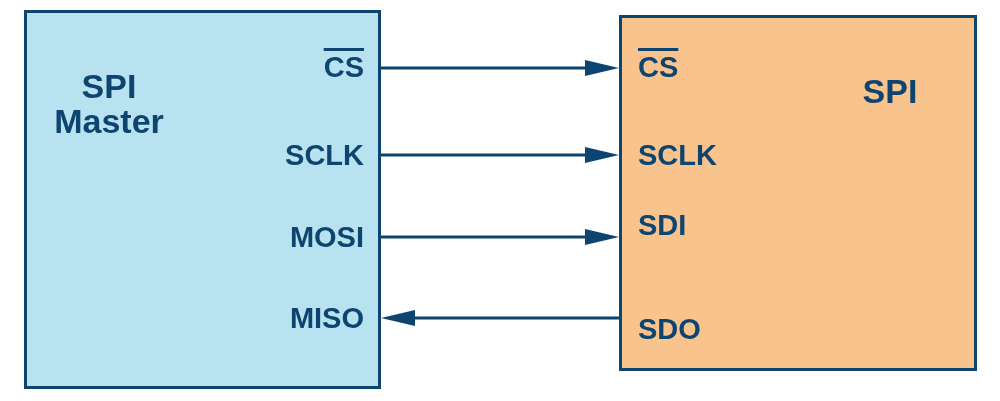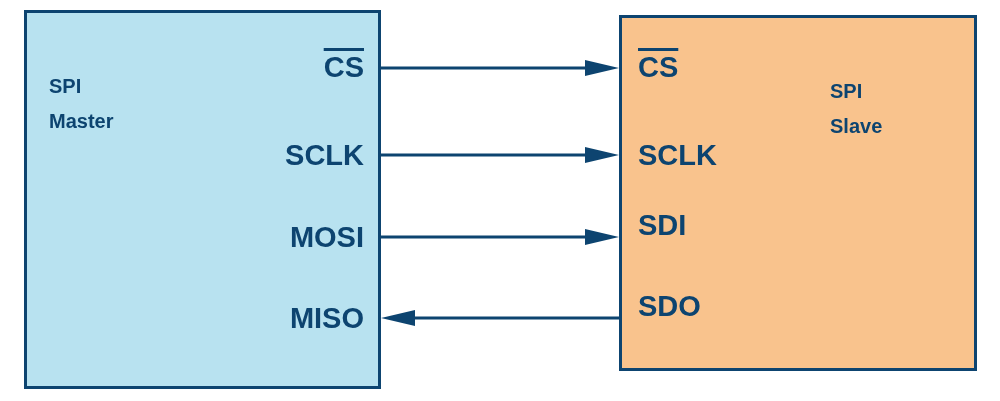--- a/index.html
+++ b/index.html
@@ -1,21 +1,21 @@
 <!DOCTYPE html>
 <html><head>
 <meta charset="utf-8">
 <style>
   html, body { margin:0; padding:0; background:#ffffff; }
   body { width:1000px; height:401px; position:relative; overflow:hidden;
          font-family:"Liberation Sans", sans-serif; font-weight:bold; color:#0d4470; }
   .box { position:absolute; box-sizing:border-box; border:3px solid #0d4470; }
   #master { left:24px; top:10px; width:357px; height:379px; background:#b8e2f0; }
   #slave  { left:619px; top:15px; width:358px; height:356px; background:#f9c38d; }
-  .title { position:absolute; font-size:20px; line-height:35px; text-align:left; }
+  .title { position:absolute; font-size:34px; line-height:35px; text-align:center; }
   #master-title { left:22px; top:56px; width:120px; }
   #slave-title  { left:208px; top:56px; width:120px; }
   .sig { position:absolute; font-size:29px; line-height:32px; white-space:nowrap; }
   .overbar { text-decoration:overline; text-decoration-thickness:3px; }
   .m-sig { right:14px; }
   .s-sig { left:16px; }
   svg { position:absolute; left:0; top:0; }
 </style>
 </head>
 <body>
@@ -27,26 +27,25 @@
   </div>
   <div class="sig m-sig overbar" style="top:38px">CS</div>
   <div class="sig m-sig" style="top:126px">SCLK</div>
   <div class="sig m-sig" style="top:289px">MISO</div>
   <div class="sig m-sig" style="top:208px">MOSI</div>
 </div>
 
 <div class="box" id="slave">
   <div class="title" id="slave-title">
     <div>SPI</div>
-    <div>Slave</div>
   </div>
   <div class="sig s-sig overbar" style="top:33px">CS</div>
   <div class="sig s-sig" style="top:121px">SCLK</div>
   <div class="sig s-sig" style="top:191px">SDI</div>
-  <div class="sig s-sig" style="top:272px">SDO</div>
+  <div class="sig s-sig" style="top:295px">SDO</div>
 </div>
 
 <svg width="1000" height="401">
   <g stroke="#0d4470" stroke-width="3" fill="#0d4470">
     <g>
       <line x1="381" y1="68" x2="590" y2="68"></line>
       <polygon points="585,60 619,68 585,76" stroke="none"></polygon>
     </g>
     <g>
       <line x1="381" y1="155" x2="590" y2="155"></line>

